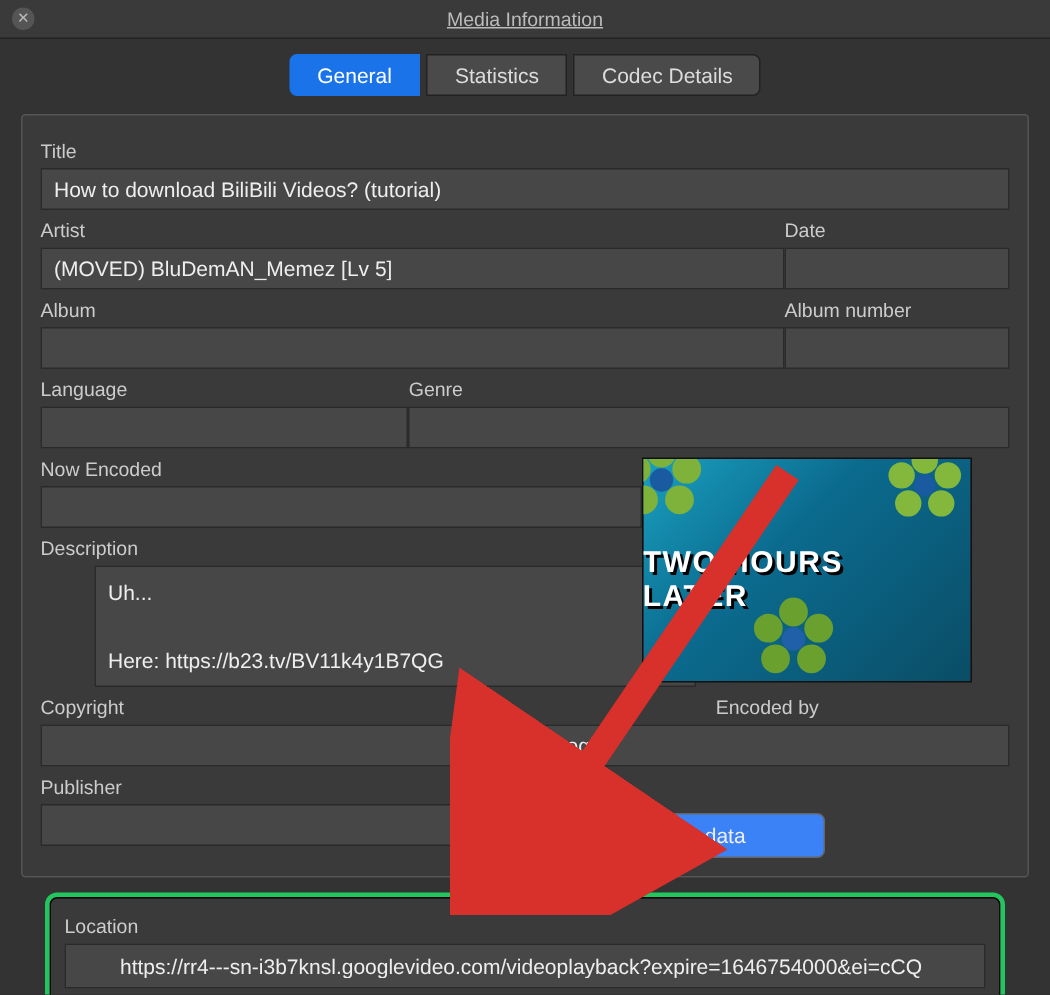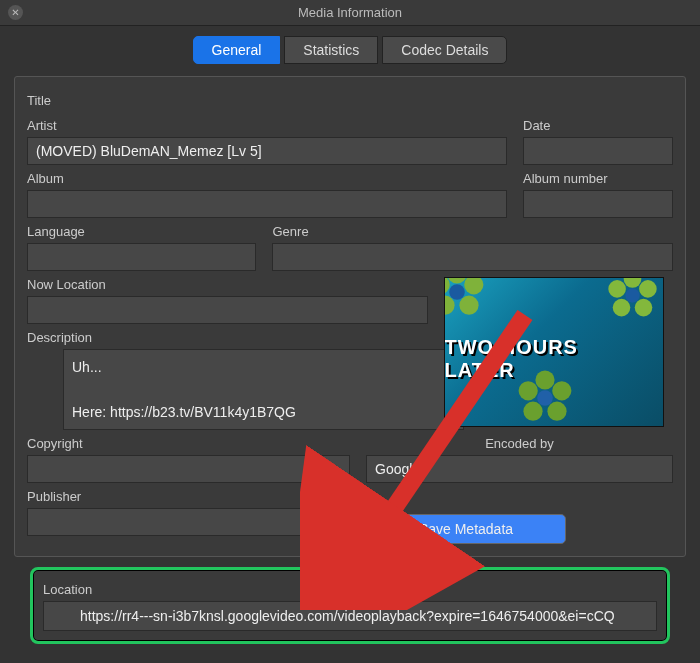--- a/index.html
+++ b/index.html
@@ -38,20 +38,21 @@
     font-size: 10px;
     line-height: 15px;
     text-align: center;
     cursor: pointer;
   }
   .title {
     flex: 1;
     text-align: center;
     color: #bbb;
     font-size: 13px;
+    text-decoration: underline;
   }
   .tabs {
     display: flex;
     justify-content: center;
     gap: 4px;
     padding: 10px 0 12px 0;
   }
   .tab {
     padding: 5px 18px;
     background: #4a4a4a;
@@ -63,21 +64,21 @@
   .tab:first-child { border-radius: 5px 0 0 5px; }
   .tab:last-child { border-radius: 0 5px 5px 0; }
   .tab.active { background: #1a73e8; color: #fff; border-color:#1a73e8;}
   .panel {
     margin: 0 14px 10px 14px;
     border: 1px solid #555;
     border-radius: 3px;
     padding: 10px 12px 12px 12px;
     background: #3a3a3a;
   }
-  .row { display: flex; gap: 16px; }
+  .row { display: flex; }
   .col { flex: 1; display: flex; flex-direction: column; }
   .col.narrow { flex: 0 0 150px; }
   .col.thumb { flex: 0 0 220px; }
   label.field-label {
     color: #ccc;
     font-size: 13px;
     margin: 6px 0 4px 0;
     display: block;
   }
   input.text {
@@ -169,20 +170,21 @@
 
   <div class="tabs">
     <div class="tab active">General</div>
     <div class="tab">Statistics</div>
     <div class="tab">Codec Details</div>
   </div>
 
   <div class="panel">
 
     <label class="field-label">Title</label>
+    <input class="text" value="How to download BiliBili Videos? (tutorial)" style="">
 
     <div class="row">
       <div class="col">
         <label class="field-label">Artist</label>
         <input class="text" value="(MOVED) BluDemAN_Memez [Lv 5]" style="">
       </div>
       <div class="col narrow">
         <label class="field-label">Date</label>
         <input class="text" value="" style="">
       </div>
@@ -205,21 +207,21 @@
         <input class="text" value="" style="">
       </div>
       <div class="col" style="flex:0 0 62%">
         <label class="field-label">Genre</label>
         <input class="text" value="" style="">
       </div>
     </div>
 
     <div class="row">
       <div class="col" style="flex:0 0 62%">
-        <label class="field-label">Now Location</label>
+        <label class="field-label">Now Encoded</label>
         <input class="text" value="" style="">
 
         <label class="field-label">Description</label>
         <textarea class="text" rows="3" style="">Uh...
 
 Here: https://b23.tv/BV11k4y1B7QG</textarea>
       </div>
       <div class="col thumb">
         <div class="thumb-box">
           <div class="flower" style="left:-18px;top:-16px"><svg viewBox="0 0 100 100">

